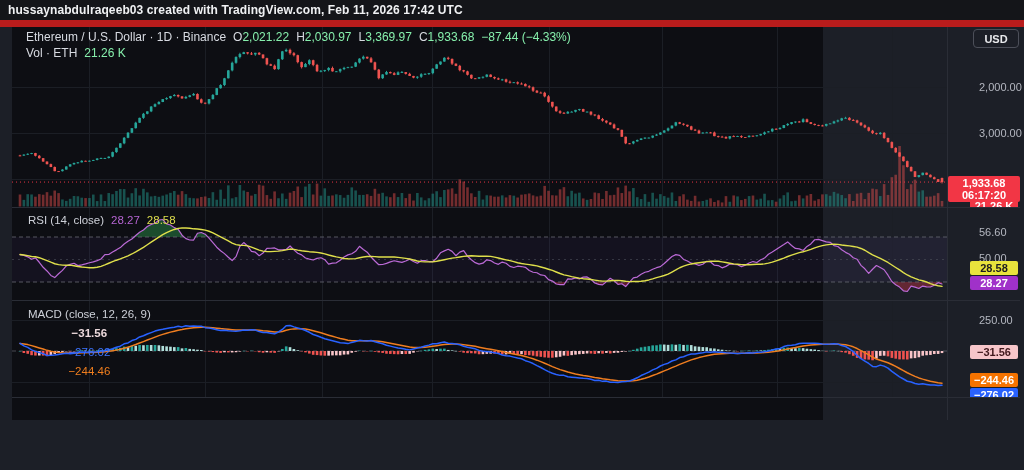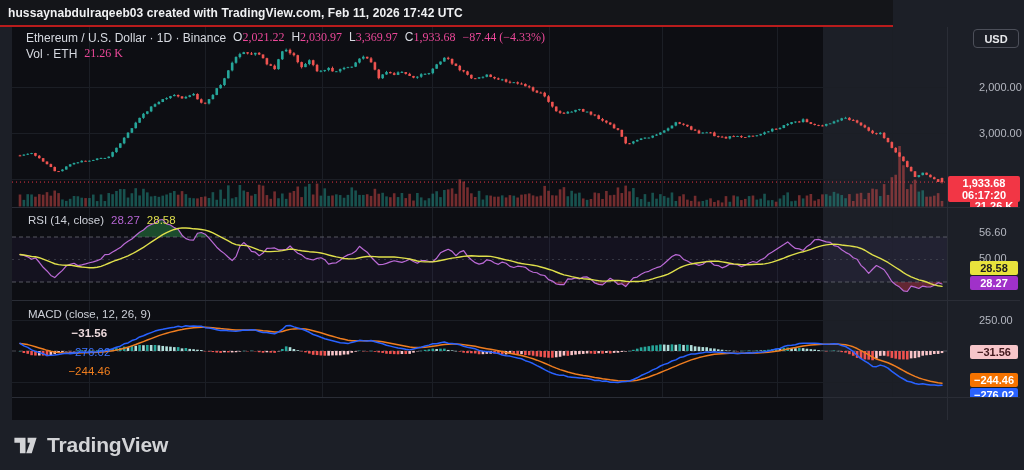--- a/index.html
+++ b/index.html
@@ -1,30 +1,30 @@
 <!DOCTYPE html>
 <html><head>
 <meta charset="utf-8">
 <style>
   html,body{margin:0;padding:0;background:#1c1f27;}
   .stage{position:relative;width:1024px;height:470px;overflow:hidden;background:#1c1f27;
          font-family:"Liberation Sans","DejaVu Sans",sans-serif;}
   
-  .topbar{position:absolute;left:0;top:0;width:893px;height:27px;background:#141519;
-          border-bottom:2px solid #b91c1c;display:flex;align-items:center;box-sizing:border-box;
+  .topbar{position:absolute;left:0;top:0;width:1024px;height:27px;background:#141519;
+          border-bottom:7px solid #b91c1c;display:flex;align-items:center;box-sizing:border-box;
           padding-left:8px;color:#f0f1f3;font-size:12px;font-weight:600;letter-spacing:.1px;}
   
   .widget{position:absolute;left:0;top:27px;width:811px;height:393px;background:#0d0e13;margin-left:12px;}
   .widget svg{position:absolute;left:0;top:0;}
   
   .legend{position:absolute;display:flex;align-items:center;gap:7px;white-space:nowrap;}
   .legend-main{left:14px;top:3px;font-size:12px;color:#d7dae1;}
   .legend-vol{left:14px;top:19px;font-size:12px;color:#d7dae1;justify-content:flex-end;}
   .pair{display:inline-flex;}
-  .red-val{color:#ec4899;font-family:Liberation Serif, serif;}
+  .red-val{color:#86efac;}
   .legend-sub{font-size:11.5px;color:#ced1d9;}
   .legend-rsi{left:16px;top:187px;}
   .legend-macd{left:16px;top:281px;flex-direction:column;}
   .rsi-val{color:#b564d2;font-weight:500;}
   .rsi-ma-val{color:#dede4e;font-weight:500;}
   .macd-hist-val{color:#ecd9dc;font-weight:600;}
   .macd-line-val{color:#3d74ff;font-weight:500;}
   .macd-sig-val{color:#f07e1e;font-weight:500;}
   
   .axis-label{position:absolute;left:967px;transform:translateY(-50%);font-size:11px;color:#b4b7c0;white-space:nowrap;}
@@ -1130,23 +1130,14 @@
       <span class="axis-label" style="top:293px">250.00</span>
       <div class="badge badge-pink">−31.56</div>
       <div class="badge badge-orange">−244.46</div>
       <div class="clip-wrap wrap-macd-blue">
         <div class="badge badge-blue">−276.02</div>
       </div>
     </div>
 
   </div>
 
-  <div class="footer">
-    <a style="display:flex;align-items:center;gap:9px;text-decoration:none;">
-      <svg width="25" height="21" viewBox="0 0 36 28">
-        <path d="M2 3 H18 V25 H10 V10 H2 Z" fill="#d2d3d6"></path>
-        <path d="M21 3 H34 L27 25 H19 L24.5 10 H21 Z" fill="#d2d3d6"></path>
-      </svg>
-      <span class="brand-text">TradingView</span>
-    </a>
-  </div>
 
 </div>
 
 </body></html>

